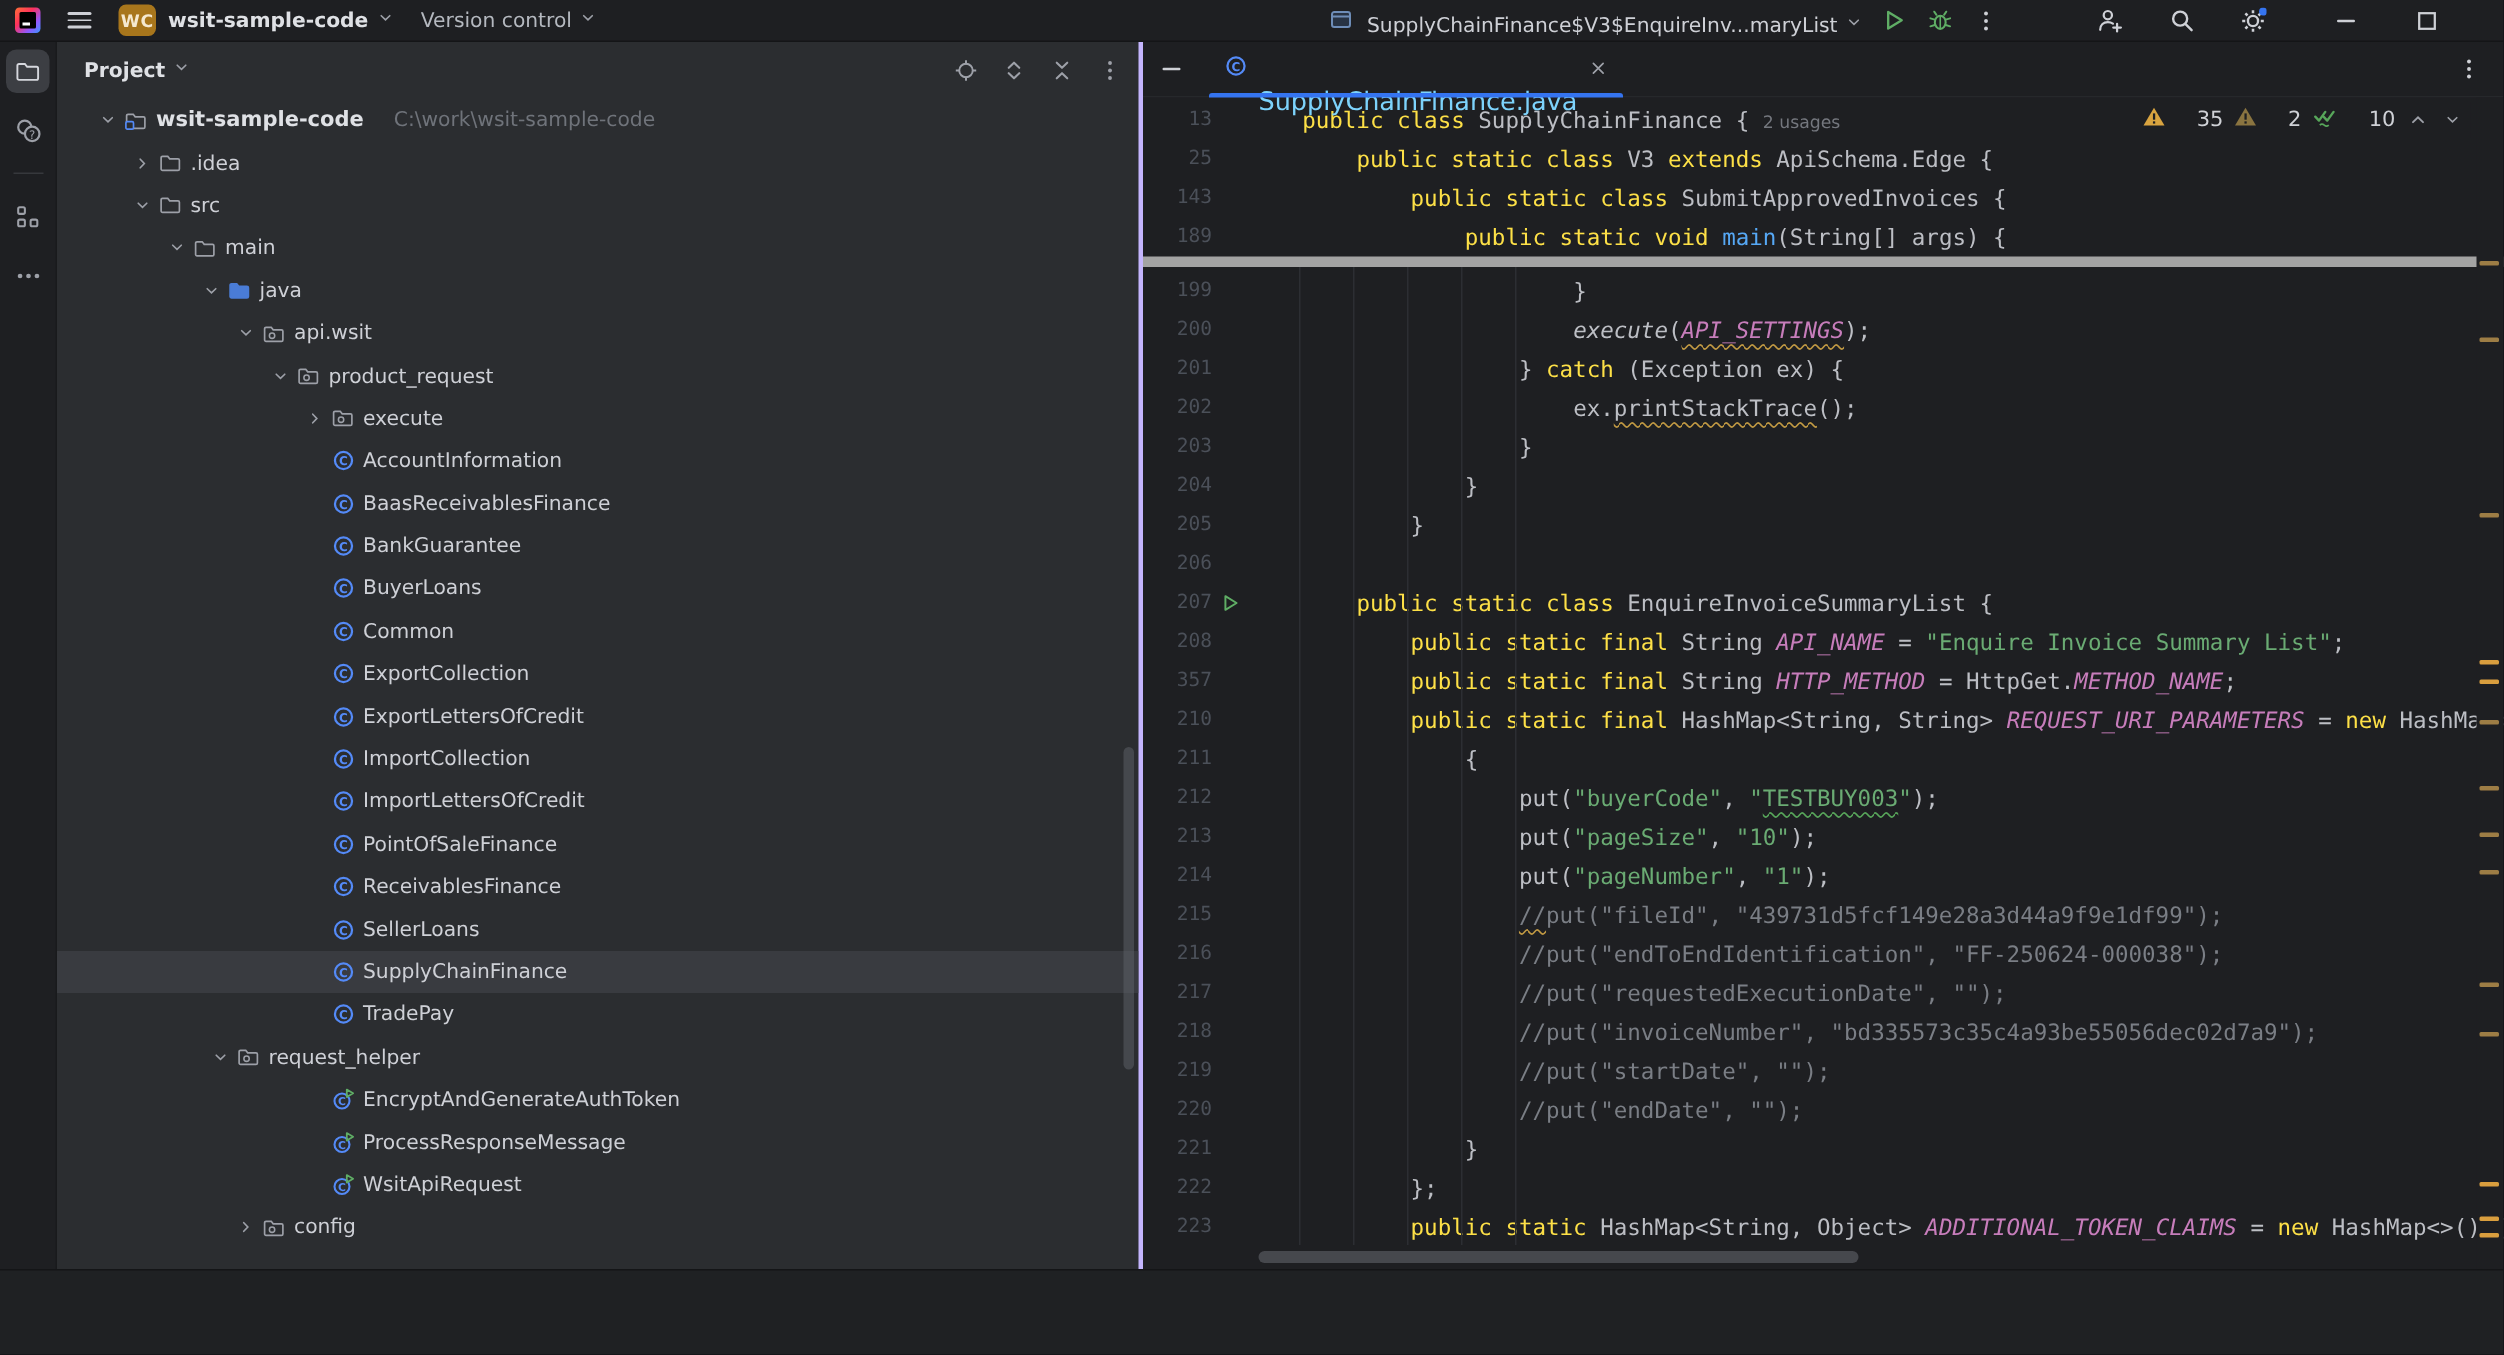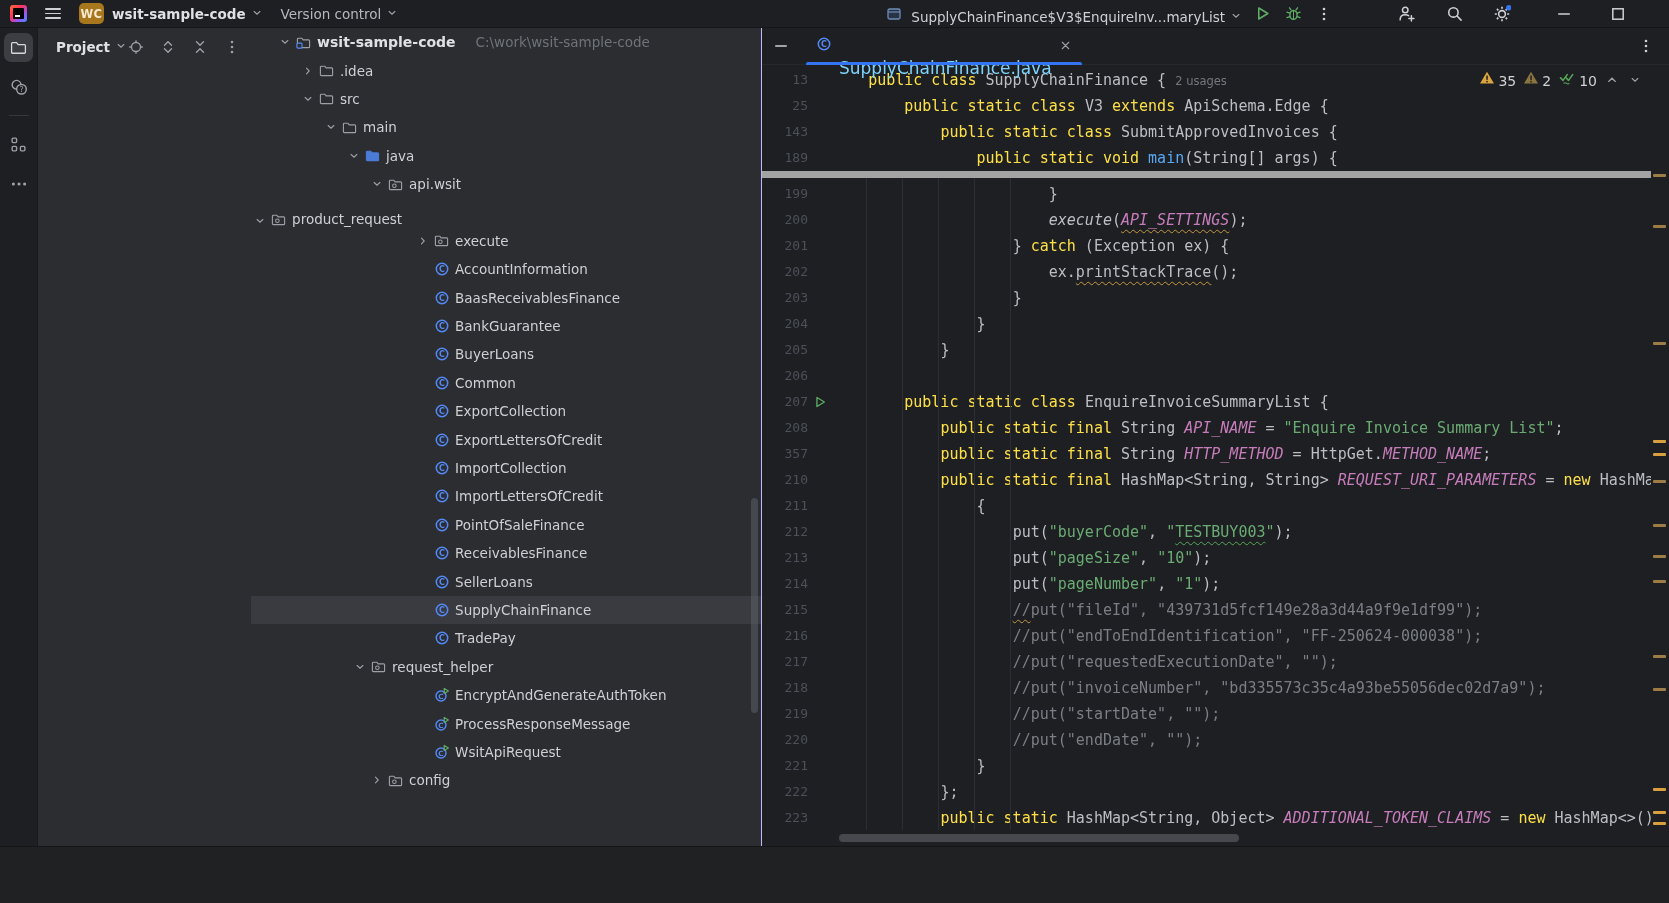--- a/index.html
+++ b/index.html
@@ -21,21 +21,21 @@
   .runcfg-label{color:#ced0d6;max-width:330px;overflow:hidden;}
   .tb-right{display:flex;align-items:center;gap:26px;margin-left:60px;margin-right:40px;}
   .icon-btn{display:flex;align-items:center;justify-content:center;width:22px;height:22px;cursor:pointer;position:relative;flex:none;}
   
   .main{flex:1;display:flex;min-height:0;}
   .stripe-left{width:38px;flex:none;background:#1e1f22;border-right:1px solid #191a1c;display:flex;flex-direction:column;align-items:center;padding-top:5px;}
   .stripe-btn{width:29px;height:29px;border-radius:7px;display:flex;align-items:center;justify-content:center;margin-bottom:10px;cursor:pointer;}
   .stripe-btn.active{background:#3c3e43;}
   .stripe-div{width:20px;height:1px;background:#36383c;margin:4px 0 14px;}
   
-  .panel{width:724px;flex:none;background:#2b2d30;display:flex;flex-direction:row;position:relative;border-right:1px solid #c4b5fd;}
+  .panel{width:724px;flex:none;background:#2b2d30;display:flex;flex-direction:column;position:relative;border-right:3px solid #c4b5fd;}
   .panel-header{height:38px;flex:none;display:flex;align-items:center;padding:0 10px 0 18px;}
   .panel-title{color:#dfe1e5;font-size:13.5px;font-weight:600;display:flex;align-items:center;gap:5px;cursor:pointer;}
   .panel-icons{margin-left:auto;display:flex;align-items:center;gap:14px;}
   .tree{flex:1;overflow:hidden;font-size:13.5px;position:relative;}
   .trow{height:28.4px;display:flex;align-items:center;cursor:pointer;white-space:nowrap;}
   .trow.sel{background:#393b40;}
   .chev{width:17px;flex:none;display:flex;align-items:center;justify-content:center;}
   .ticon{width:17px;flex:none;display:flex;align-items:center;justify-content:center;margin:0 5px 0 2px;}
   .tlabel{color:#ced0d6;}
   .tlabel.bold{color:#dfe1e5;font-weight:bold;font-size:14px;}
@@ -54,21 +54,21 @@
   .crow{height:26px;line-height:26px;display:flex;white-space:pre;}
   .gut{width:46px;flex:none;text-align:right;color:#4b5059;font-size:13px;}
   .gicon{width:24px;flex:none;display:flex;align-items:center;justify-content:center;}
   .line{font-size:15px;flex:none;}
   .k{color:#fde047;} .p{color:#bcbec4;} .m{color:#56a8f5;} .s{color:#6aab73;}
   .con{color:#c77dbb;font-style:italic;} .cmt{color:#7a7e85;} .it{font-style:italic;color:#bcbec4;}
   .uw{text-decoration:underline wavy #c29a43 1px;text-underline-offset:3.5px;}
   .ug{text-decoration:underline wavy #57a65a 1px;text-underline-offset:3.5px;}
   .hint{font-family:"DejaVu Sans",sans-serif;font-size:11.5px;color:#74777e;}
   .inspections{position:absolute;top:40px;right:22px;display:flex;align-items:center;gap:7px;background:#1e1f22;padding:2px 4px;font-family:"DejaVu Sans",sans-serif;font-size:14px;color:#cfd1d6;z-index:5;}
-  .insp-item{display:flex;align-items:flex-end;gap:3px;cursor:pointer;}
+  .insp-item{display:flex;align-items:center;gap:20px;cursor:pointer;}
   .stripe-marks{position:absolute;top:37px;right:0;bottom:0;width:18px;background:#1e1f22;z-index:4;}
   .smark{position:absolute;left:2px;width:13px;height:3px;border-radius:1px;background:#9d7d45;}
   .smark.strong{background:#d99e3e;}
   .hscroll{position:absolute;left:77px;bottom:4px;width:400px;height:8px;border-radius:4px;background:#46484d;z-index:6;cursor:pointer;}
   
   .bottomstrip{height:57px;flex:none;background:#1f2123;border-top:1px solid #141517;}
 </style>
 </head>
 <body>
 
@@ -303,21 +303,21 @@
               </svg>
             </span>
             <span class="ticon">
               <svg width="15" height="15" viewBox="0 0 16 16" fill="none" xmlns="http://www.w3.org/2000/svg">
                 <path d="M1.5 4.4 A1 1 0 0 1 2.5 3.4 H6.2 L7.6 5.2 H13.5 A1 1 0 0 1 14.5 6.2 V12.4 A1 1 0 0 1 13.5 13.4 H2.5 A1 1 0 0 1 1.5 12.4 Z" stroke="#9da0a8" stroke-width="1.2"></path>
                 <circle cx="6.8" cy="9.4" r="1.9" fill="#2b2d30" stroke="#9da0a8" stroke-width="1.1"></circle>
               </svg>
             </span>
             <span class="tlabel">api.wsit</span>
           </div>
-          <div class="trow" style=" align-items: flex-end;">
+          <div class="trow" style="padding-left: 140px;">
             <span class="chev">
               <svg width="12" height="12" viewBox="0 0 16 16" fill="none" xmlns="http://www.w3.org/2000/svg">
                 <path d="M4.2 6 L8 9.6 L11.8 6" stroke="#9da0a8" stroke-width="1.5" stroke-linecap="round"></path>
               </svg>
             </span>
             <span class="ticon">
               <svg width="15" height="15" viewBox="0 0 16 16" fill="none" xmlns="http://www.w3.org/2000/svg">
                 <path d="M1.5 4.4 A1 1 0 0 1 2.5 3.4 H6.2 L7.6 5.2 H13.5 A1 1 0 0 1 14.5 6.2 V12.4 A1 1 0 0 1 13.5 13.4 H2.5 A1 1 0 0 1 1.5 12.4 Z" stroke="#9da0a8" stroke-width="1.2"></path>
                 <circle cx="6.8" cy="9.4" r="1.9" fill="#2b2d30" stroke="#9da0a8" stroke-width="1.1"></circle>
               </svg>

